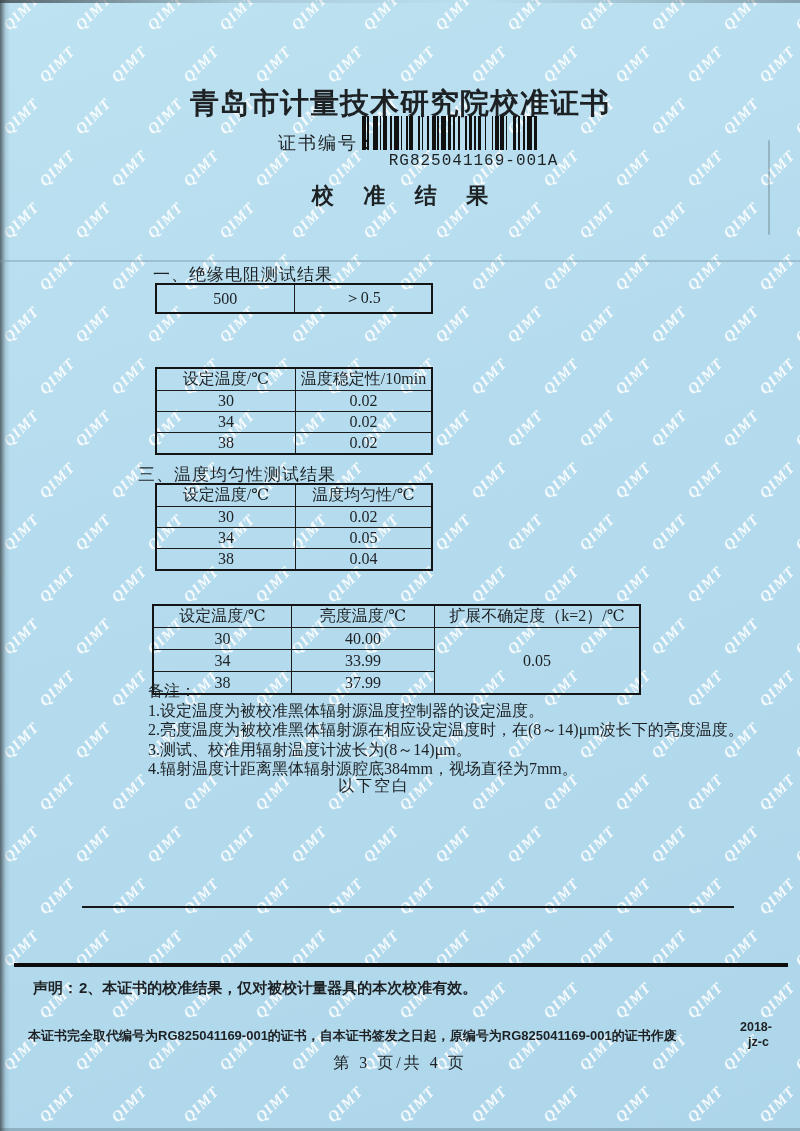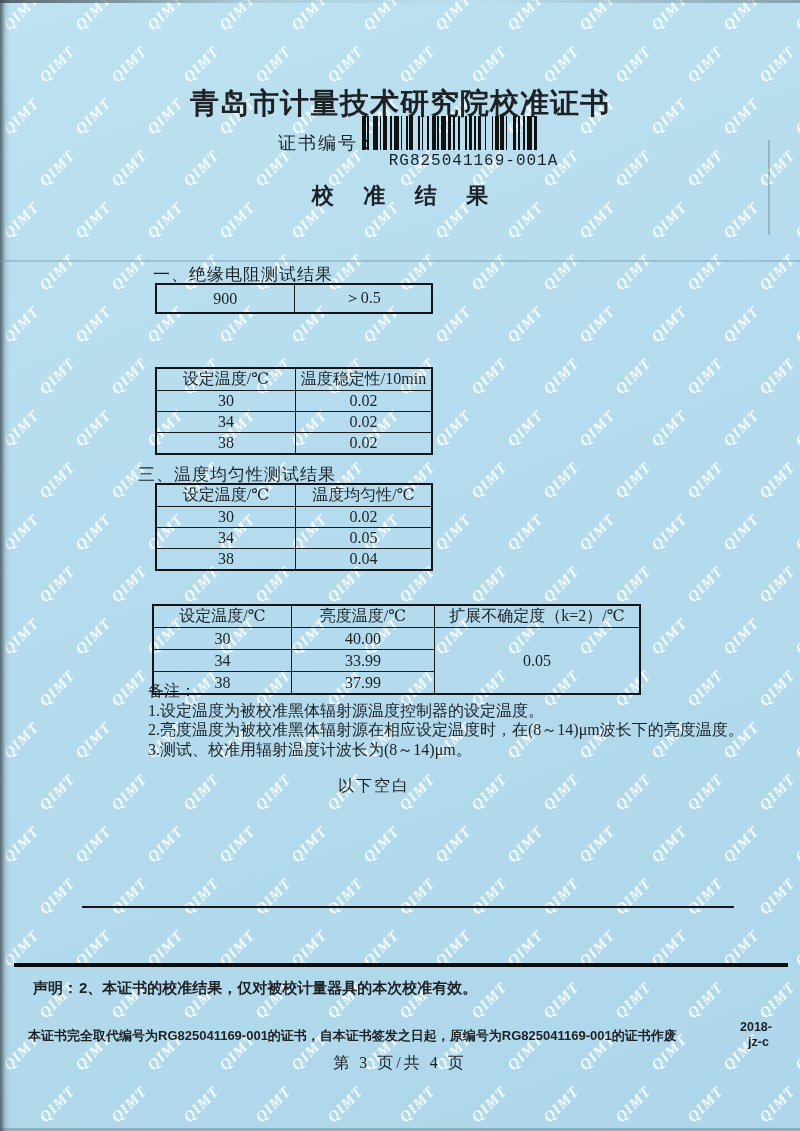--- a/index.html
+++ b/index.html
@@ -410,21 +410,21 @@
       <div class="b" style="width: 3.5px; flex: 0 0 auto; background: rgb(17, 17, 17);"></div>
     </div>
   <div class="abs certno-value">RG825041169-001A</div>
 
   <div class="abs sec-heading h1">一、绝缘电阻测试结果</div>
 
   <div class="abs result-heading">校 准 结 果</div>
   <table class="abs ctable t1">
     <tbody>
     <tr>
-      <td>900</td>
+      <td>500</td>
       <td>＞0.5</td>
     </tr>
   </tbody>
     </table>
 
   <table class="abs ctable t2">
     <tbody>
         <tr>
       <th style="width:50%">设定温度/℃</th>
       <th>温度稳定性/10min</th>
@@ -487,20 +487,21 @@
       <td>37.99</td>
     </tr>
   </tbody>
     </table>
 
   <div class="abs notes">
     <div>备注：</div>
     <div>1.设定温度为被校准黑体辐射源温度控制器的设定温度。</div>
     <div>2.亮度温度为被校准黑体辐射源在相应设定温度时，在(8～14)μm波长下的亮度温度。</div>
     <div>3.测试、校准用辐射温度计波长为(8～14)μm。</div>
+    <div>4.辐射温度计距离黑体辐射源腔底384mm，视场直径为7mm。</div>
   </div>
   <div class="abs blank-note">以下空白</div>
 
   <div class="abs rule-thin"></div>
   <div class="abs rule-thick"></div>
 
   <div class="abs decl sans">
     <div class="decl-row">
       <span class="decl-label">声明：</span>
       <span class="decl-items">

